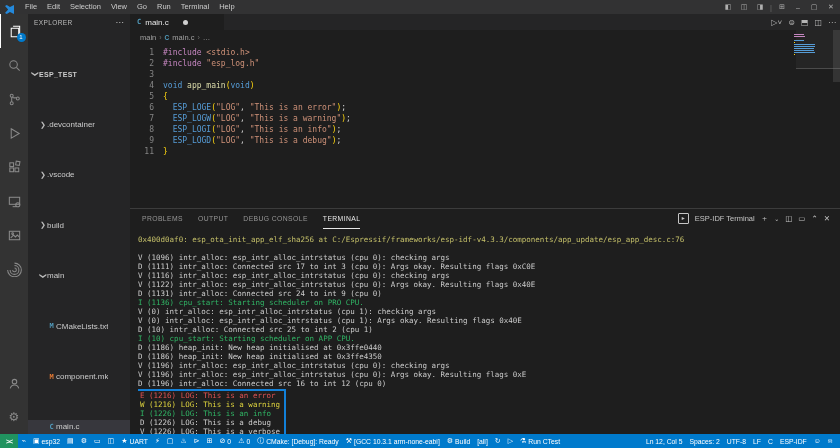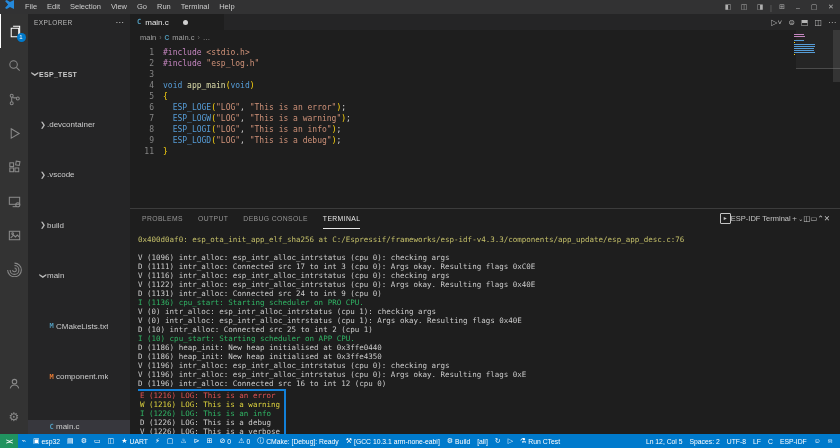--- a/index.html
+++ b/index.html
@@ -3,21 +3,21 @@
 <meta charset="utf-8">
 <style>
   html,body{margin:0;padding:0;background:#1e1e1e;}
   body{width:840px;height:448px;position:relative;overflow:hidden;
        font-family:"Liberation Sans","DejaVu Sans",sans-serif;color:#cccccc;
        -webkit-font-smoothing:antialiased;}
   .mono{font-family:"DejaVu Sans Mono",monospace;}
 
   
   .titlebar{position:absolute;top:0;left:0;right:0;height:14px;background:#323233;
-            display:flex;align-items:flex-start;font-size:7.5px;color:#cccccc;z-index:50;}
+            display:flex;align-items:flex-end;font-size:7.5px;color:#cccccc;z-index:50;}
   .vs-logo{width:9px;height:9px;margin:0 6px 0 5px;background:#2489db;
            clip-path:polygon(100% 0,100% 100%,55% 78%,20% 100%,0 88%,35% 50%,0 12%,20% 0,55% 22%);}
   .menu-item{padding:0 5px;height:14px;line-height:14px;cursor:default;}
   .tb-title{position:absolute;left:0;right:0;text-align:center;color:#b9b9b9;pointer-events:none;}
   .tb-controls{margin-left:auto;display:flex;align-items:center;height:14px;z-index:2;}
   .tb-ic{width:16px;text-align:center;font-size:7px;color:#b0b0b0;}
   .tb-sep{color:#6a6a6a;margin:0 2px;}
   .tb-close{width:18px;}
 
   
@@ -78,21 +78,21 @@
                   background:rgba(110,110,110,.10);border-bottom:1px solid #4b4b4b;}
   .scrollbar{position:absolute;right:0;top:16px;width:7px;height:52px;background:rgba(121,121,121,.25);}
 
   
   .panel{position:absolute;left:130px;right:0;top:208px;bottom:14px;background:#1e1e1e;
          border-top:1px solid #3c3c3c;z-index:20;overflow:hidden;}
   .panel-tabs{height:19px;display:flex;align-items:center;padding-left:12px;gap:15px;
               font-size:6.8px;letter-spacing:.4px;color:#969696;}
   .panel-tab{height:19px;line-height:19px;cursor:pointer;}
   .panel-tab.active{color:#e7e7e7;border-bottom:1px solid #e7e7e7;}
-  .panel-actions{margin-left:auto;display:flex;align-items:center;padding-right:10px;
+  .panel-actions{margin-left:auto;display:flex;align-items:center;gap:6px;padding-right:10px;
                  color:#c5c5c5;font-size:7.5px;}
   .term-badge{width:9px;height:9px;border:1px solid #c5c5c5;border-radius:1px;font-size:6px;
               line-height:8px;text-align:center;}
   .terminal{position:absolute;left:8px;right:6px;top:26px;bottom:0;font-size:7.5px;line-height:9px;
             white-space:pre;overflow:hidden;}
   .tl{height:9px;}
   .t-default{color:#cccccc}.t-yellow{color:#c5c069}.t-green{color:#30b565}
   .t-red{color:#e05252}.t-warnyellow{color:#ddd23e}
   .term-box{display:inline-block;border:2px solid #1280d8;padding:0 4px 1px 2px;margin:1px 12px 0 -2px;}
 

